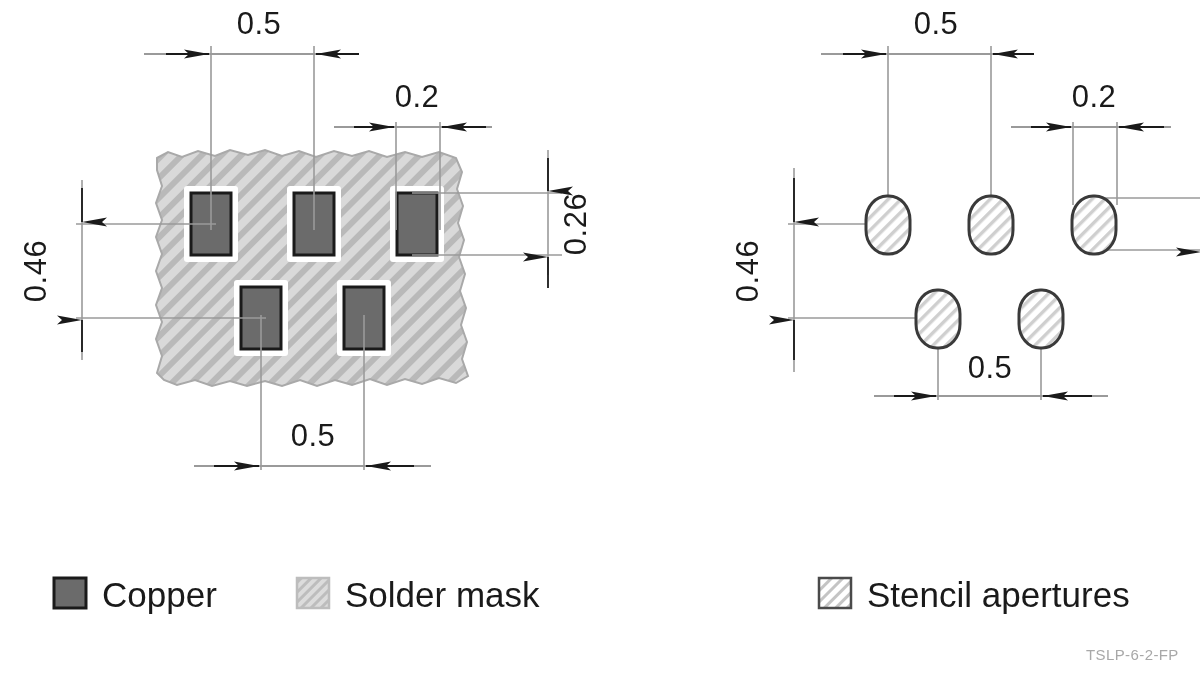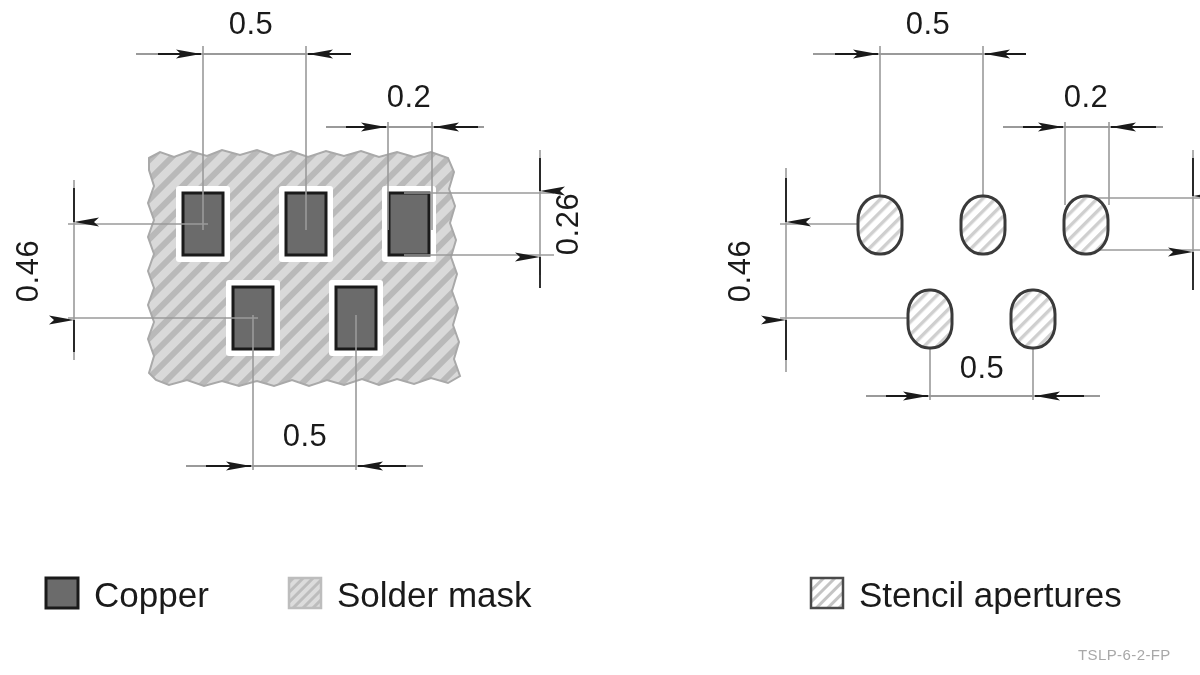--- a/index.html
+++ b/index.html
@@ -11,21 +11,21 @@
   body {
     width: 1200px;
     height: 675px;
     position: relative;
     overflow: hidden;
     font-family: "Liberation Sans", sans-serif;
     color: #1a1a1a;
   }
   #stage {
     position: absolute;
-    left: 8px; top: 0;
+    left: 16px; top: 0;
     width: 1032px;
     height: 675px;
   }
   svg.drawing {
     position: absolute;
     left: 0; top: 0;
     width: 1200px;
     height: 675px;
     display: block;
   }

